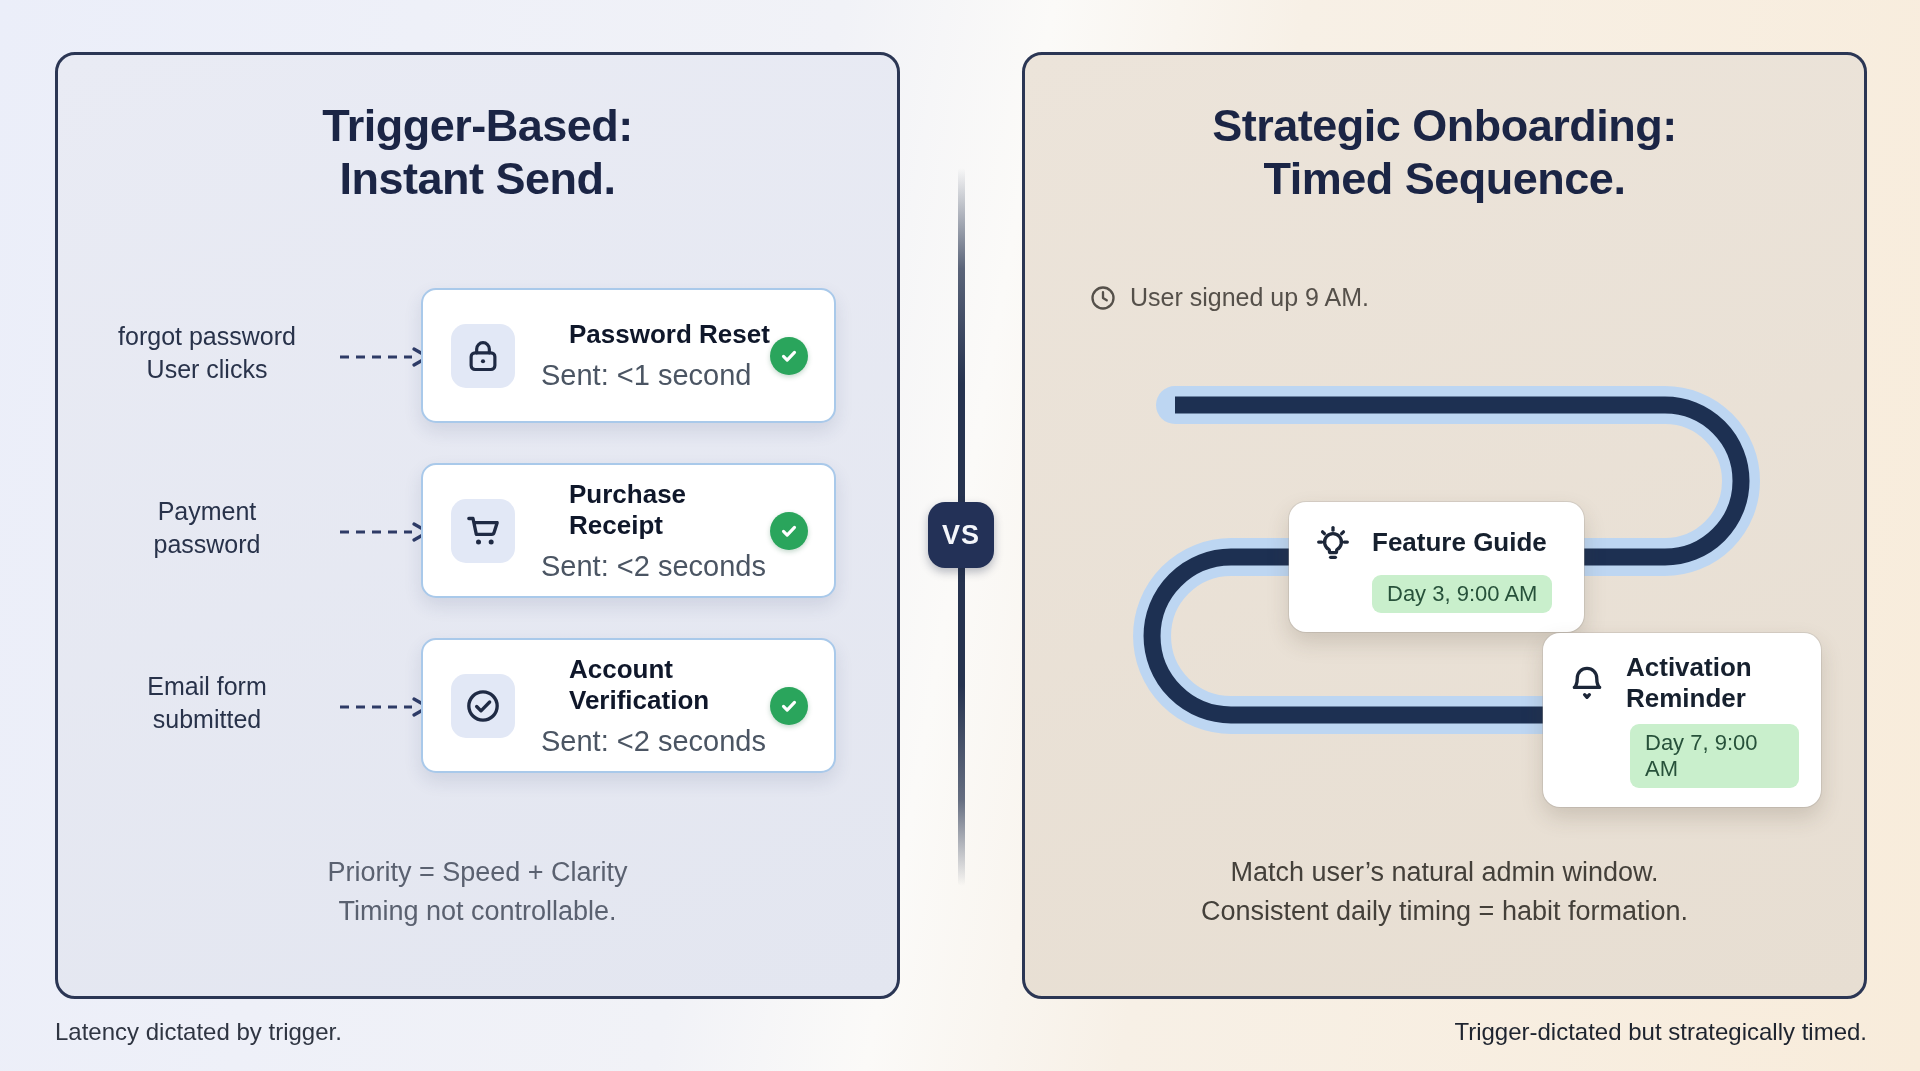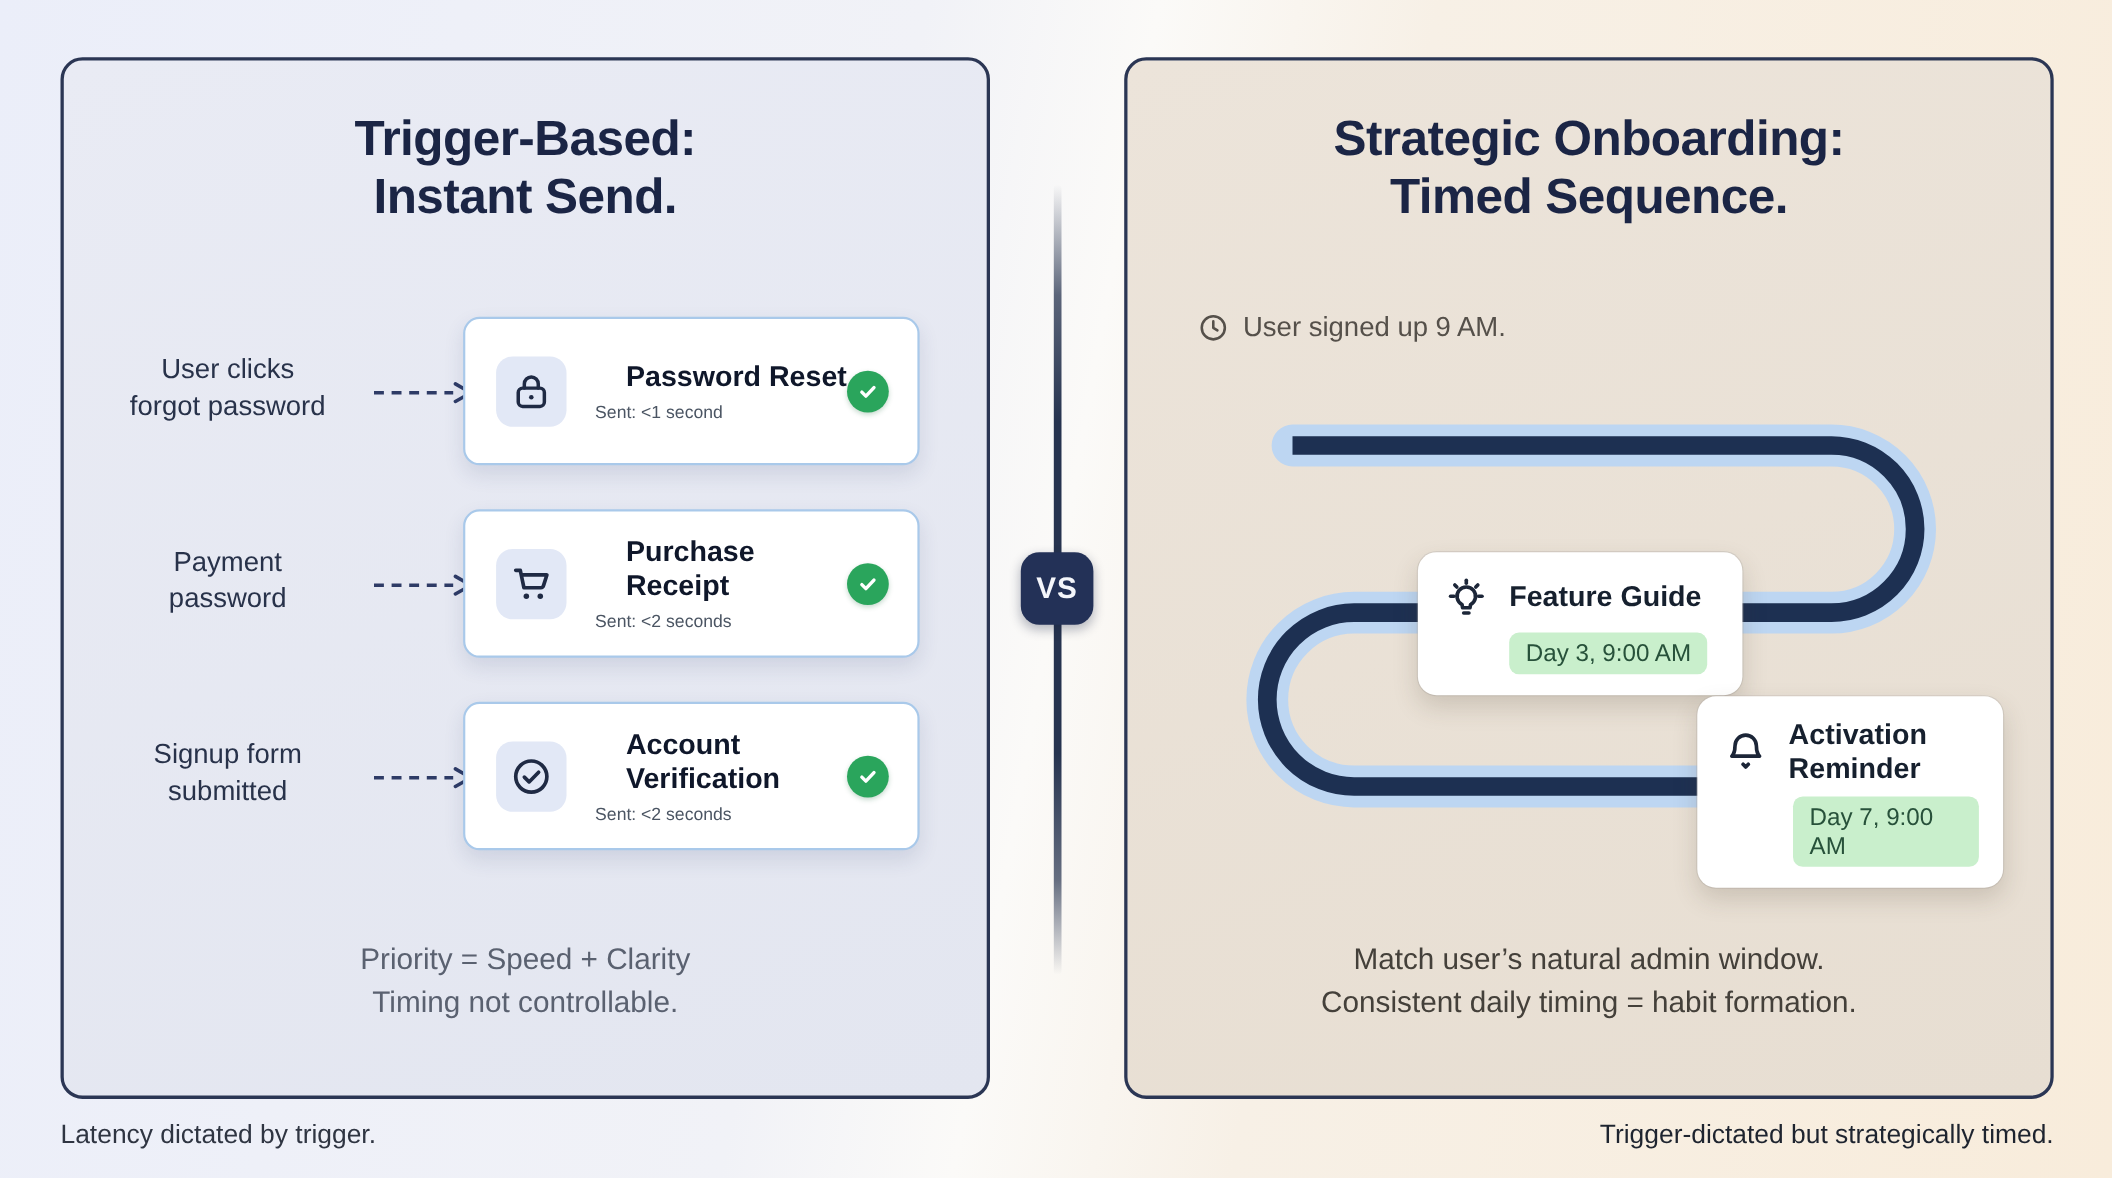--- a/index.html
+++ b/index.html
@@ -34,21 +34,21 @@
     box-shadow: 0 8px 18px rgba(40,60,110,.12);
     display: flex; align-items: center; padding: 0 26px 0 28px;
   }
   .event-icon {
     width: 64px; height: 64px; border-radius: 15px; background: #e2e8f6;
     display: flex; align-items: center; justify-content: center;
     color: #1f2a44; flex: 0 0 auto;
   }
   .event-text { margin-left: 26px; flex: 1 1 auto; }
   .event-title { font-size: 26px; font-weight: 700; color: #0f172a; margin-left: 28px; }
-  .event-sub { font-size: 16px; color: #4b5563; margin-top: 9px; }
+  .event-sub { font-size: 29px; color: #4b5563; margin-top: 9px; }
   .check-badge {
     width: 38px; height: 38px; border-radius: 50%; background: #2aa55c;
     display: flex; align-items: center; justify-content: center; flex: 0 0 auto;
     box-shadow: 0 2px 5px rgba(20,100,50,.25);
   }
   .panel-footer {
     position: absolute; top: 798px; left: 0; width: 100%; text-align: center;
     font-size: 27px; line-height: 1.45;
   }
   .panel-footer.left-f  { color: #5a6170; }
@@ -98,22 +98,22 @@
 </head>
 <body>
 
 <div class="panel panel-left">
   <div class="panel-title">
     <div>Trigger-Based:</div>
     <div>Instant Send.</div>
   </div>
 
   <div class="trigger-label" style="top:265px">
+    <div>forgot password</div>
     <div>User clicks</div>
-    <div>forgot password</div>
   </div>
   <svg class="arrow" style="left:280px; top:291px" viewBox="0 0 92 22">
     <line x1="2" y1="11" x2="74" y2="11" stroke="#2e3b66" stroke-width="3.2" stroke-dasharray="9 7"></line>
     <path d="M76 3 L90 11 L76 19" fill="none" stroke="#2e3b66" stroke-width="3.2" stroke-linecap="round" stroke-linejoin="round"></path>
   </svg>
   <div class="event-card" style="top:233px">
     <div class="event-icon">
       <svg width="38" height="38" viewBox="0 0 24 24" fill="none" stroke="currentColor" stroke-width="2" stroke-linecap="round" stroke-linejoin="round">
         <rect x="4.5" y="10" width="15" height="10.5" rx="2.5"></rect>
         <path d="M8 10 V7.6 a4 4 0 0 1 8 0 V10"></path>
@@ -152,21 +152,21 @@
       <div class="event-sub">Sent: &lt;2 seconds</div>
     </div>
     <div class="check-badge">
       <svg width="22" height="22" viewBox="0 0 24 24" fill="none" stroke="#ffffff" stroke-width="3.4" stroke-linecap="round" stroke-linejoin="round">
           <path d="M6 12.5 L10 16.5 L18 8"></path>
         </svg>
     </div>
   </div>
 
   <div class="trigger-label" style="top:615px">
-    <div>Signup form</div>
+    <div>Email form</div>
     <div>submitted</div>
   </div>
   <svg class="arrow" style="left:280px; top:641px" viewBox="0 0 92 22">
     <line x1="2" y1="11" x2="74" y2="11" stroke="#2e3b66" stroke-width="3.2" stroke-dasharray="9 7"></line>
     <path d="M76 3 L90 11 L76 19" fill="none" stroke="#2e3b66" stroke-width="3.2" stroke-linecap="round" stroke-linejoin="round"></path>
   </svg>
   <div class="event-card" style="top:583px">
     <div class="event-icon">
       <svg width="40" height="40" viewBox="0 0 24 24" fill="none" stroke="currentColor" stroke-width="2" stroke-linecap="round" stroke-linejoin="round">
         <circle cx="12" cy="12" r="8.5"></circle>

